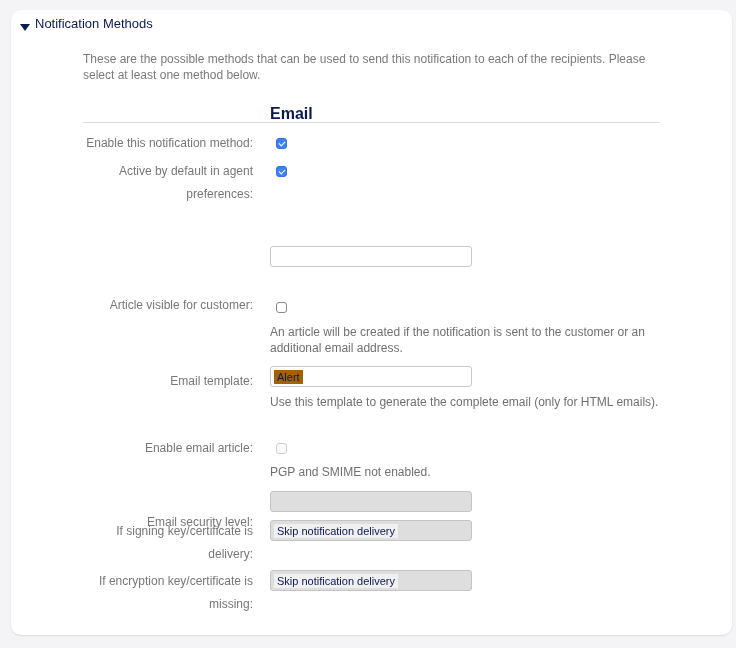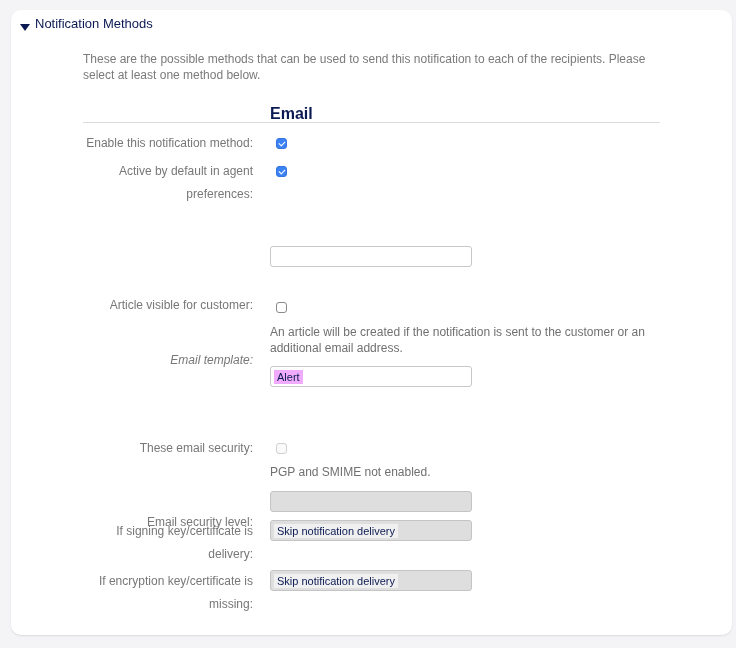--- a/index.html
+++ b/index.html
@@ -48,21 +48,21 @@
   }
   .cb.off { background:#fff; border:1px solid #8a8a8a; }
   .cb.disabled { background:#fafafa; border:1px solid #cfcfcf; }
   .input {
     position:absolute; width:202px; height:21px; box-sizing:border-box;
     border:1px solid #c8c8c8; border-radius:3px; background:#fff;
   }
   .input.gray { background:#dedede; border-color:#c4c4c4;padding-left:12px; }
   .tag {
     position:absolute; left:3px; top:3px; height:14px; line-height:14px; padding:0 3px;
-    background:#f0abfc; color:#0b1a53; font-size:11px;
+    background:#a16207; color:#0b1a53; font-size:11px;
   }
   .input.gray .tag { background:#f0f0f0; }
 </style>
 </head>
 <body>
 
 <div class="panel">
   <div class="panel-header">
     <span class="caret"></span>
     <span>Notification Methods</span>
@@ -81,26 +81,27 @@
     <span>Active by default in agent preferences:</span>
   </div>
   <div class="cb on" style="left:265px; top:156px;"></div>
 
   <div class="input" style="left:259px; top:236px;"></div>
 
   <div class="label" style="top:284px;">Article visible for customer:</div>
   <div class="cb off" style="left:265px; top:292px;"></div>
   <div class="desc" style="top:314px;">An article will be created if the notification is sent to the customer or an additional email address.</div>
 
-  <div class="label" style="top:339px;font-style:italic;">Email template:</div>
+  <div class="label" style="top:360px;">Email template:</div>
   <div class="input" style="left:259px; top:356px;">
     <span class="tag">Alert</span>
   </div>
+  <div class="desc" style="top:384px;">Use this template to generate the complete email (only for HTML emails).</div>
 
-  <div class="label" style="top:427px;">These email security:</div>
+  <div class="label" style="top:427px;">Enable email article:</div>
   <div class="cb disabled" style="left:265px; top:433px;"></div>
   <div class="desc" style="top:454px;">PGP and SMIME not enabled.</div>
 
   <div class="label" style="top:481px;margin-top:20px;">Email security level:</div>
   <div class="input gray" style="left:259px; top:481px;"></div>
 
   <div class="label" style="top:510px;">If signing key/certificate is delivery:</div>
   <div class="input gray" style="left:259px; top:510px;">
     <span class="tag">Skip notification delivery</span>
   </div>

